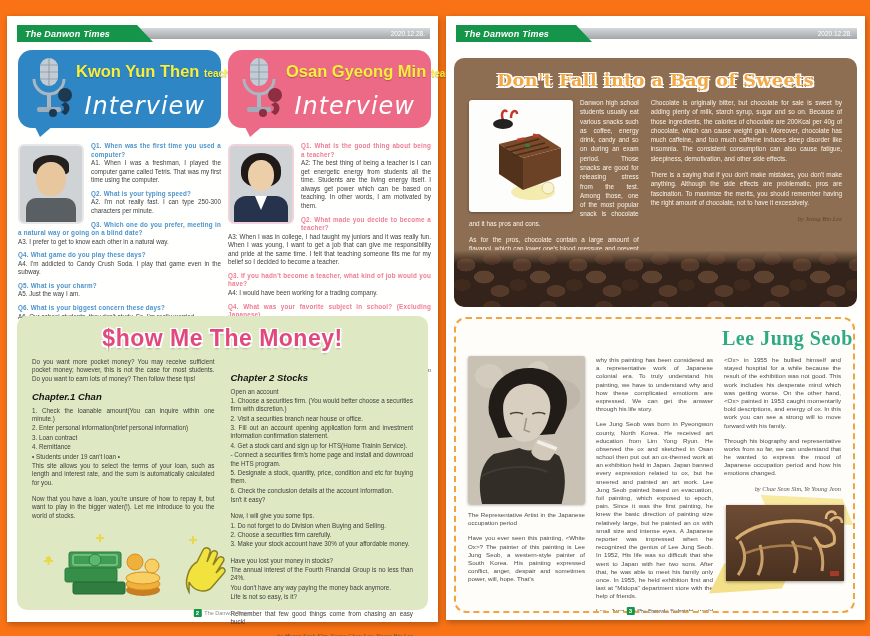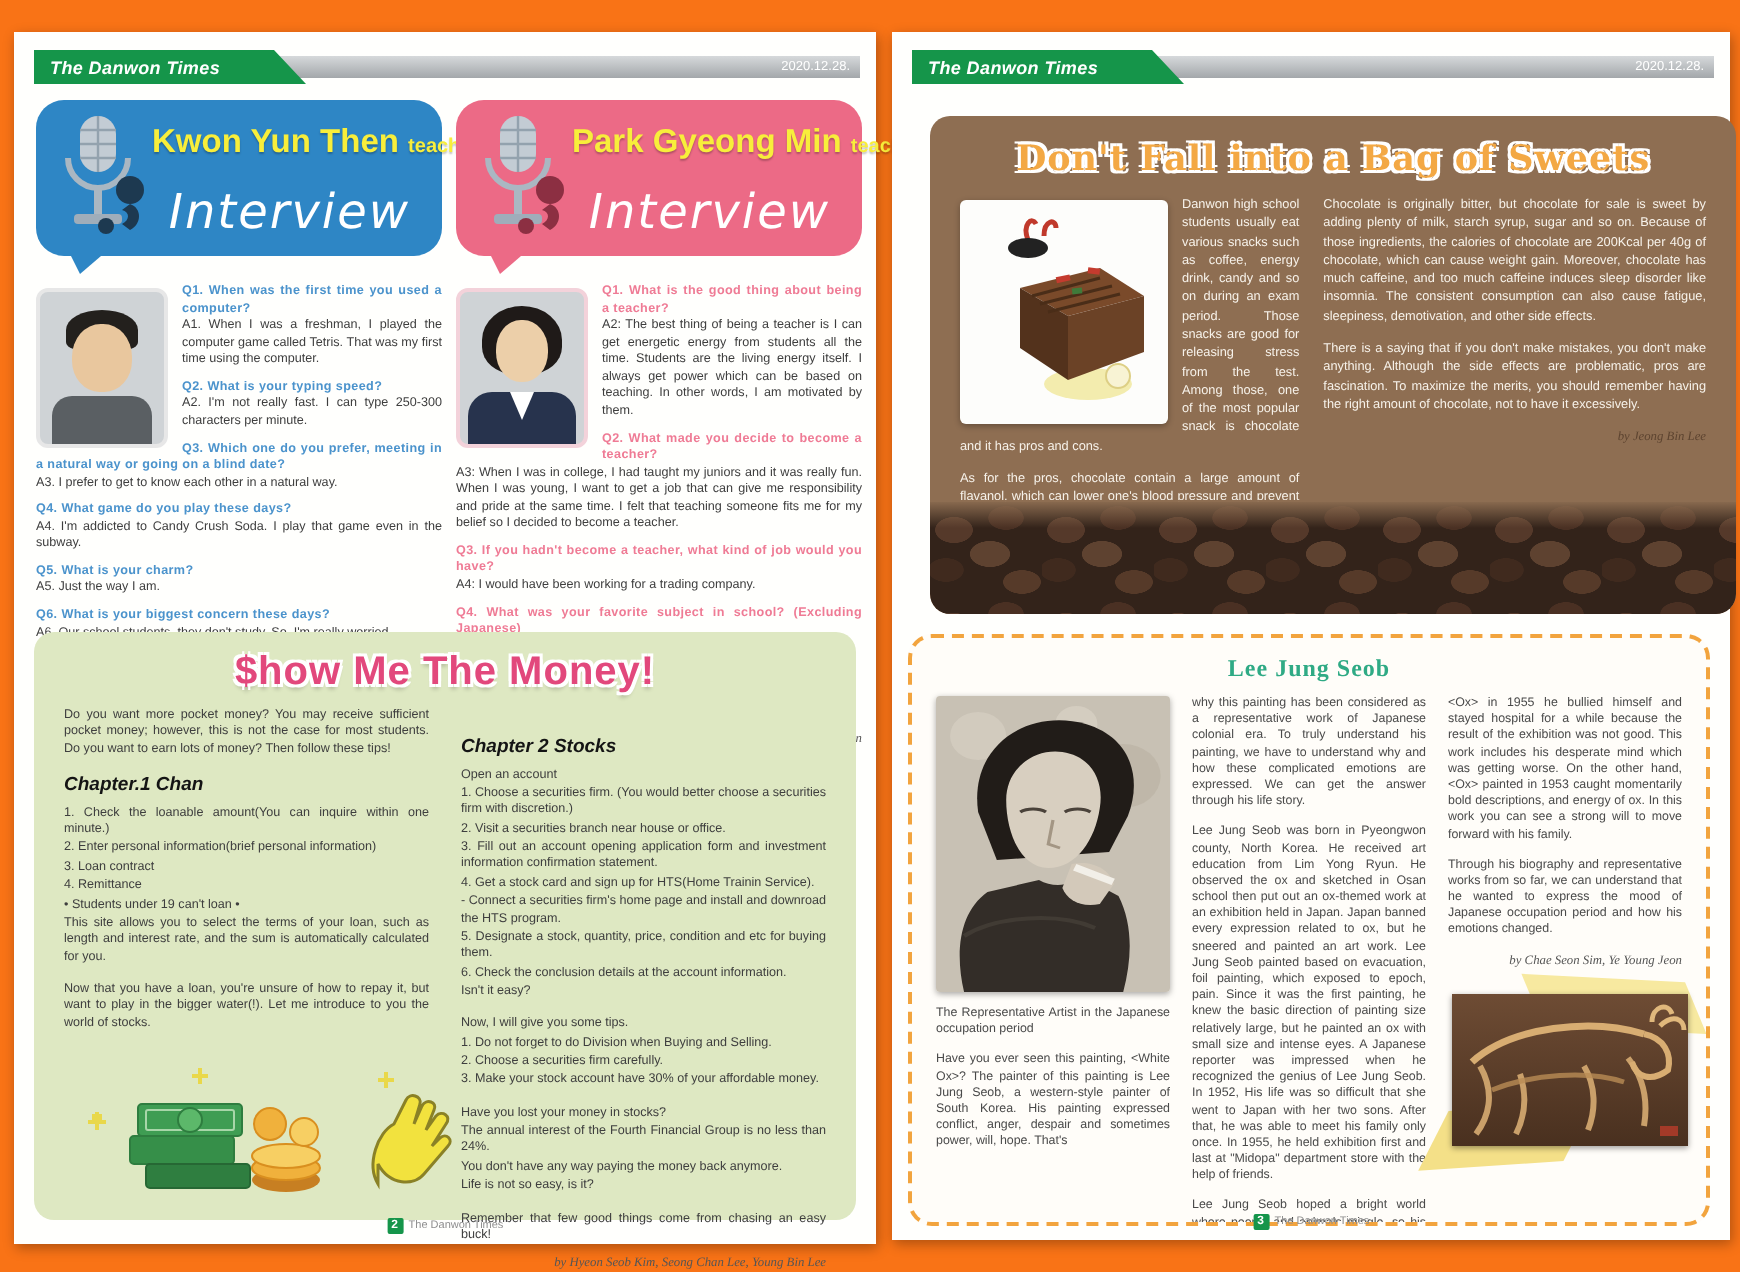--- a/index.html
+++ b/index.html
@@ -48,32 +48,32 @@
   .face{position:absolute;left:16px;top:16px;width:30px;height:34px;border-radius:48% 48% 46% 46%;background:#e9c79e;}
   .hair-m{position:absolute;left:13px;top:9px;width:36px;height:20px;border-radius:50% 50% 20% 20%;background:#23201d;}
   .body-m{position:absolute;left:6px;top:52px;width:50px;height:26px;border-radius:10px 10px 0 0;background:#5a5f63;}
   .hair-w{position:absolute;left:11px;top:7px;width:40px;height:34px;border-radius:50% 50% 40% 40%;background:#1f1a18;}
   .face-w{position:absolute;left:18px;top:14px;width:26px;height:31px;border-radius:48%;background:#eccfa9;}
   .body-w{position:absolute;left:4px;top:50px;width:54px;height:28px;border-radius:12px 12px 0 0;background:#27334d;}
   .vshirt{position:absolute;left:25px;top:50px;width:12px;height:14px;background:#fff;clip-path:polygon(0 0,100% 0,50% 100%);}
 
   
   .money{position:absolute;left:10px;top:300px;width:411px;height:294px;background:#dee8c2;border-radius:10px;}
-  .money-title{margin:9px 0 2px;text-align:center;font-size:20px;font-weight:800;color:#e2487c;letter-spacing:.5px;
+  .money-title{margin:9px 0 2px;text-align:center;font-size:23px;font-weight:800;color:#e2487c;letter-spacing:.5px;
      text-shadow:-1.5px -1.5px 0 #fff,1.5px -1.5px 0 #fff,-1.5px 1.5px 0 #fff,1.5px 1.5px 0 #fff,0 2.5px 2px rgba(0,0,0,.22);}
   .money-cols{display:flex;gap:16px;padding:4px 15px 0;font-size:6.3px;line-height:1.33;text-align:justify;}
   .money-cols .col{flex:1;}
   .chap{font-size:9.5px;font-weight:bold;font-style:italic;color:#141414;margin:8px 0 3px;}
   .mline{margin:0 0 1px;}
   .mgap{height:7px;}
   .money-illu{position:absolute;left:22px;top:214px;}
   .money .byline{margin-top:6px;}
 
   
-  .sweets{position:absolute;left:19px;top:42px;width:403px;height:249px;background:#8e6e52;border-radius:10px;color:#f7f2ea;overflow:hidden;}
+  .sweets{position:absolute;left:8px;top:42px;width:403px;height:249px;background:#8e6e52;border-radius:10px;color:#f7f2ea;overflow:hidden;}
   .sweets-title{margin:12px 0 6px;text-align:center;font-size:17.5px;font-weight:800;color:#f3a844;letter-spacing:.5px;
      font-family:"DejaVu Serif","Liberation Serif",serif;
      text-shadow:-1.5px -1.5px 0 #fff,1.5px -1.5px 0 #fff,-1.5px 1.5px 0 #fff,1.5px 1.5px 0 #fff;}
   .sweets-cols{display:flex;gap:12px;padding:2px 15px 0;font-size:6.4px;line-height:1.45;text-align:justify;}
   .sweets-cols .scol1{width:47%;} .sweets-cols .scol2{width:53%;}
   .choco-frame{float:left;width:104px;height:112px;background:#fdfdfb;border-radius:3px;margin:2px 7px 3px 0;
                box-shadow:0 1px 3px rgba(0,0,0,.3);display:flex;align-items:center;justify-content:center;}
   .sweets p{margin:0 0 7px;}
   .sweets .byline{color:#5d4430;}
   .beans{position:absolute;left:0;right:0;bottom:0;height:56px;border-radius:0 0 10px 10px;
@@ -84,22 +84,22 @@
        radial-gradient(ellipse 15px 10px at 8px 34px,  #402a1e 58%, transparent 60%),
        radial-gradient(ellipse 16px 10px at 46px 40px, #563a29 58%, transparent 60%),
        #33231a;
      background-size:56px 48px;}
   .beans::before{content:"";position:absolute;left:0;right:0;top:-1px;height:14px;
      background:linear-gradient(#8e6e52,rgba(142,110,82,0));}
 
   
   .lee{position:absolute;left:8px;top:301px;width:401px;height:296px;background:#fffdf9;
        border:2px dashed #f2a43e;border-radius:12px;box-sizing:border-box;overflow:hidden;}
-  .lee-title{margin:8px 0 4px;text-align:center;font-family:"Liberation Serif",serif;
-             font-weight:bold;font-size:12px;color:#2faa85;letter-spacing:.5px;}
+  .lee-title{margin:8px 0 4px;text-align:right;font-family:"Liberation Serif",serif;
+             font-weight:bold;font-size:20px;color:#2faa85;letter-spacing:.5px;}
   .lee-cols{display:flex;gap:11px;padding:2px 12px 0;font-size:6.2px;line-height:1.32;text-align:justify;color:#4a4a4a;}
   .lee-cols .lcol{flex:1;min-width:0;}
   .lee p{margin:0 0 7px;}
   .portrait{width:100%;height:148px;border-radius:2px;overflow:hidden;box-shadow:0 1px 3px rgba(0,0,0,.35);margin-bottom:7px;}
   .lee .byline{margin-top:2px;}
   .ox-wrap{position:relative;margin-top:10px;height:86px;}
   .ox-shadow1{position:absolute;left:-6px;bottom:-2px;width:70px;height:30px;background:#f4e088;transform:skewX(-30deg) rotate(-4deg);}
   .ox-shadow2{position:absolute;right:-6px;top:-6px;width:80px;height:26px;background:#f7e9a0;transform:skewX(25deg) rotate(3deg);}
   .ox{position:absolute;left:2px;top:2px;width:118px;height:76px;box-shadow:0 1px 3px rgba(0,0,0,.4);}
 
@@ -168,21 +168,21 @@
         <svg class="mic" width="52" height="66" viewBox="0 0 52 66">
           <rect x="17" y="3" width="18" height="28" rx="9" fill="#c3ccd4"></rect>
           <path d="M17 10h18 M17 17h18 M17 24h18 M26 3v28" stroke="#93a2ae" stroke-width="1.2" fill="none"></path>
           <path d="M11 24a15 15 0 0 0 30 0" stroke="#aab7c2" stroke-width="3" fill="none"></path>
           <rect x="24" y="40" width="4" height="12" fill="#aab7c2"></rect>
           <rect x="14" y="52" width="24" height="5" rx="2" fill="#9fadba"></rect>
           <circle cx="42" cy="40" r="7" fill="#8c2f42"></circle>
           <path d="M42 47c6 2 6 10 0 13l-4-3c4-2 4-6 0-7z" fill="#8c2f42"></path>
           <circle cx="30" cy="58" r="4" fill="#8c2f42"></circle>
         </svg>
-        <div class="iv-name"><span>Park Gyeong Min</span> <span class="role">teacher</span></div>
+        <div class="iv-name"><span>Osan Gyeong Min</span> <span class="role">teacher</span></div>
         <div class="iv-sub">Interview</div>
         <div class="bubble-tail"></div>
       </div>
       <div class="iv-body">
         <div class="photo" style="border-color:#f3d2da;">
           <div class="hair-w"></div>
             <div class="face-w"></div>
             <div class="body-w"></div>
             <div class="vshirt"></div>
         </div>

